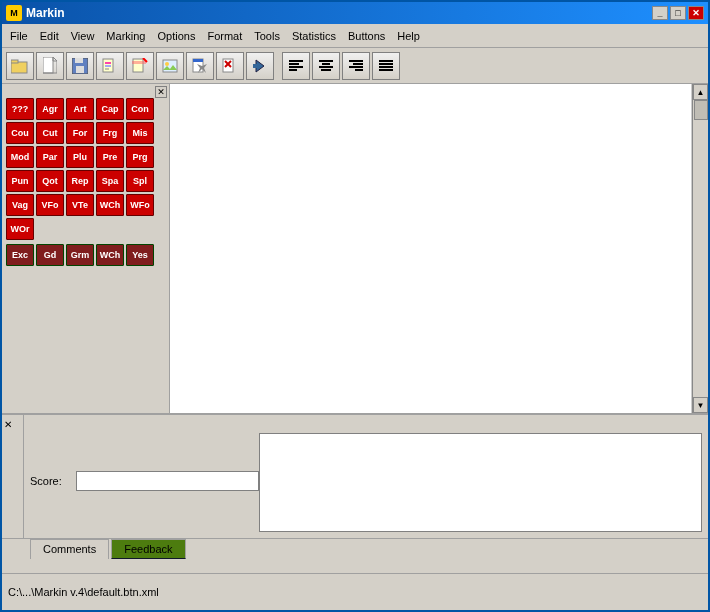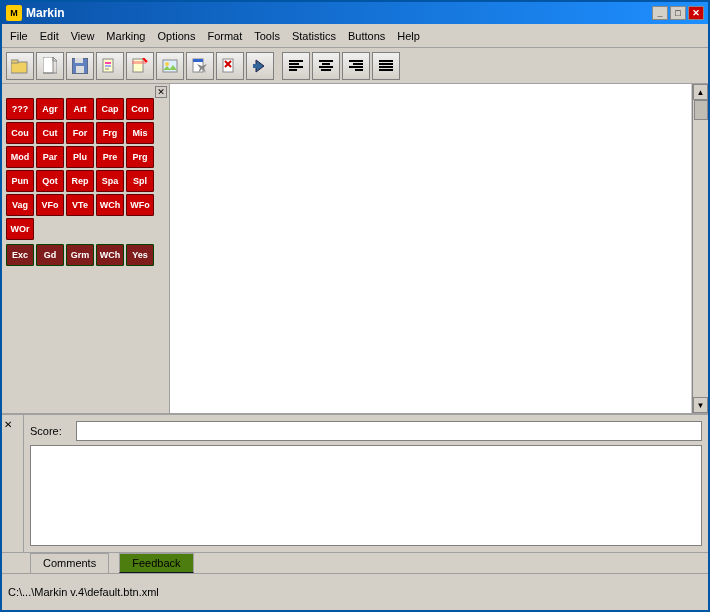--- a/index.html
+++ b/index.html
@@ -198,22 +198,23 @@
       padding: 4px 2px;
     }
     .strip-x {
       font-size: 10px;
       color: #000;
       cursor: pointer;
     }
     .bottom-right {
       flex: 1;
       display: flex;
-      flex-direction: column;
+      flex-direction: row;
       padding: 6px;
+      margin-top: 12px;
     }
     .score-row {
       display: flex;
       align-items: center;
       gap: 6px;
       margin-bottom: 4px;
     }
     .score-label {
       font-size: 11px;
       width: 40px;
@@ -227,22 +228,22 @@
     }
     .feedback-area {
       flex: 1;
       border: 1px solid #808080;
       background: white;
       resize: none;
       font-size: 11px;
     }
     .tabs-row {
       display: flex;
-      gap: 8px;
-      margin-bottom: 0;
+      gap: 0;
+      margin-bottom: 14px;
     }
     .tab {
       padding: 3px 12px;
       border: 1px solid #a0a0a0;
       background: #d4d0c8;
       cursor: pointer;
       font-size: 11px;
       border-bottom: none;
       margin-right: 2px;
     }

